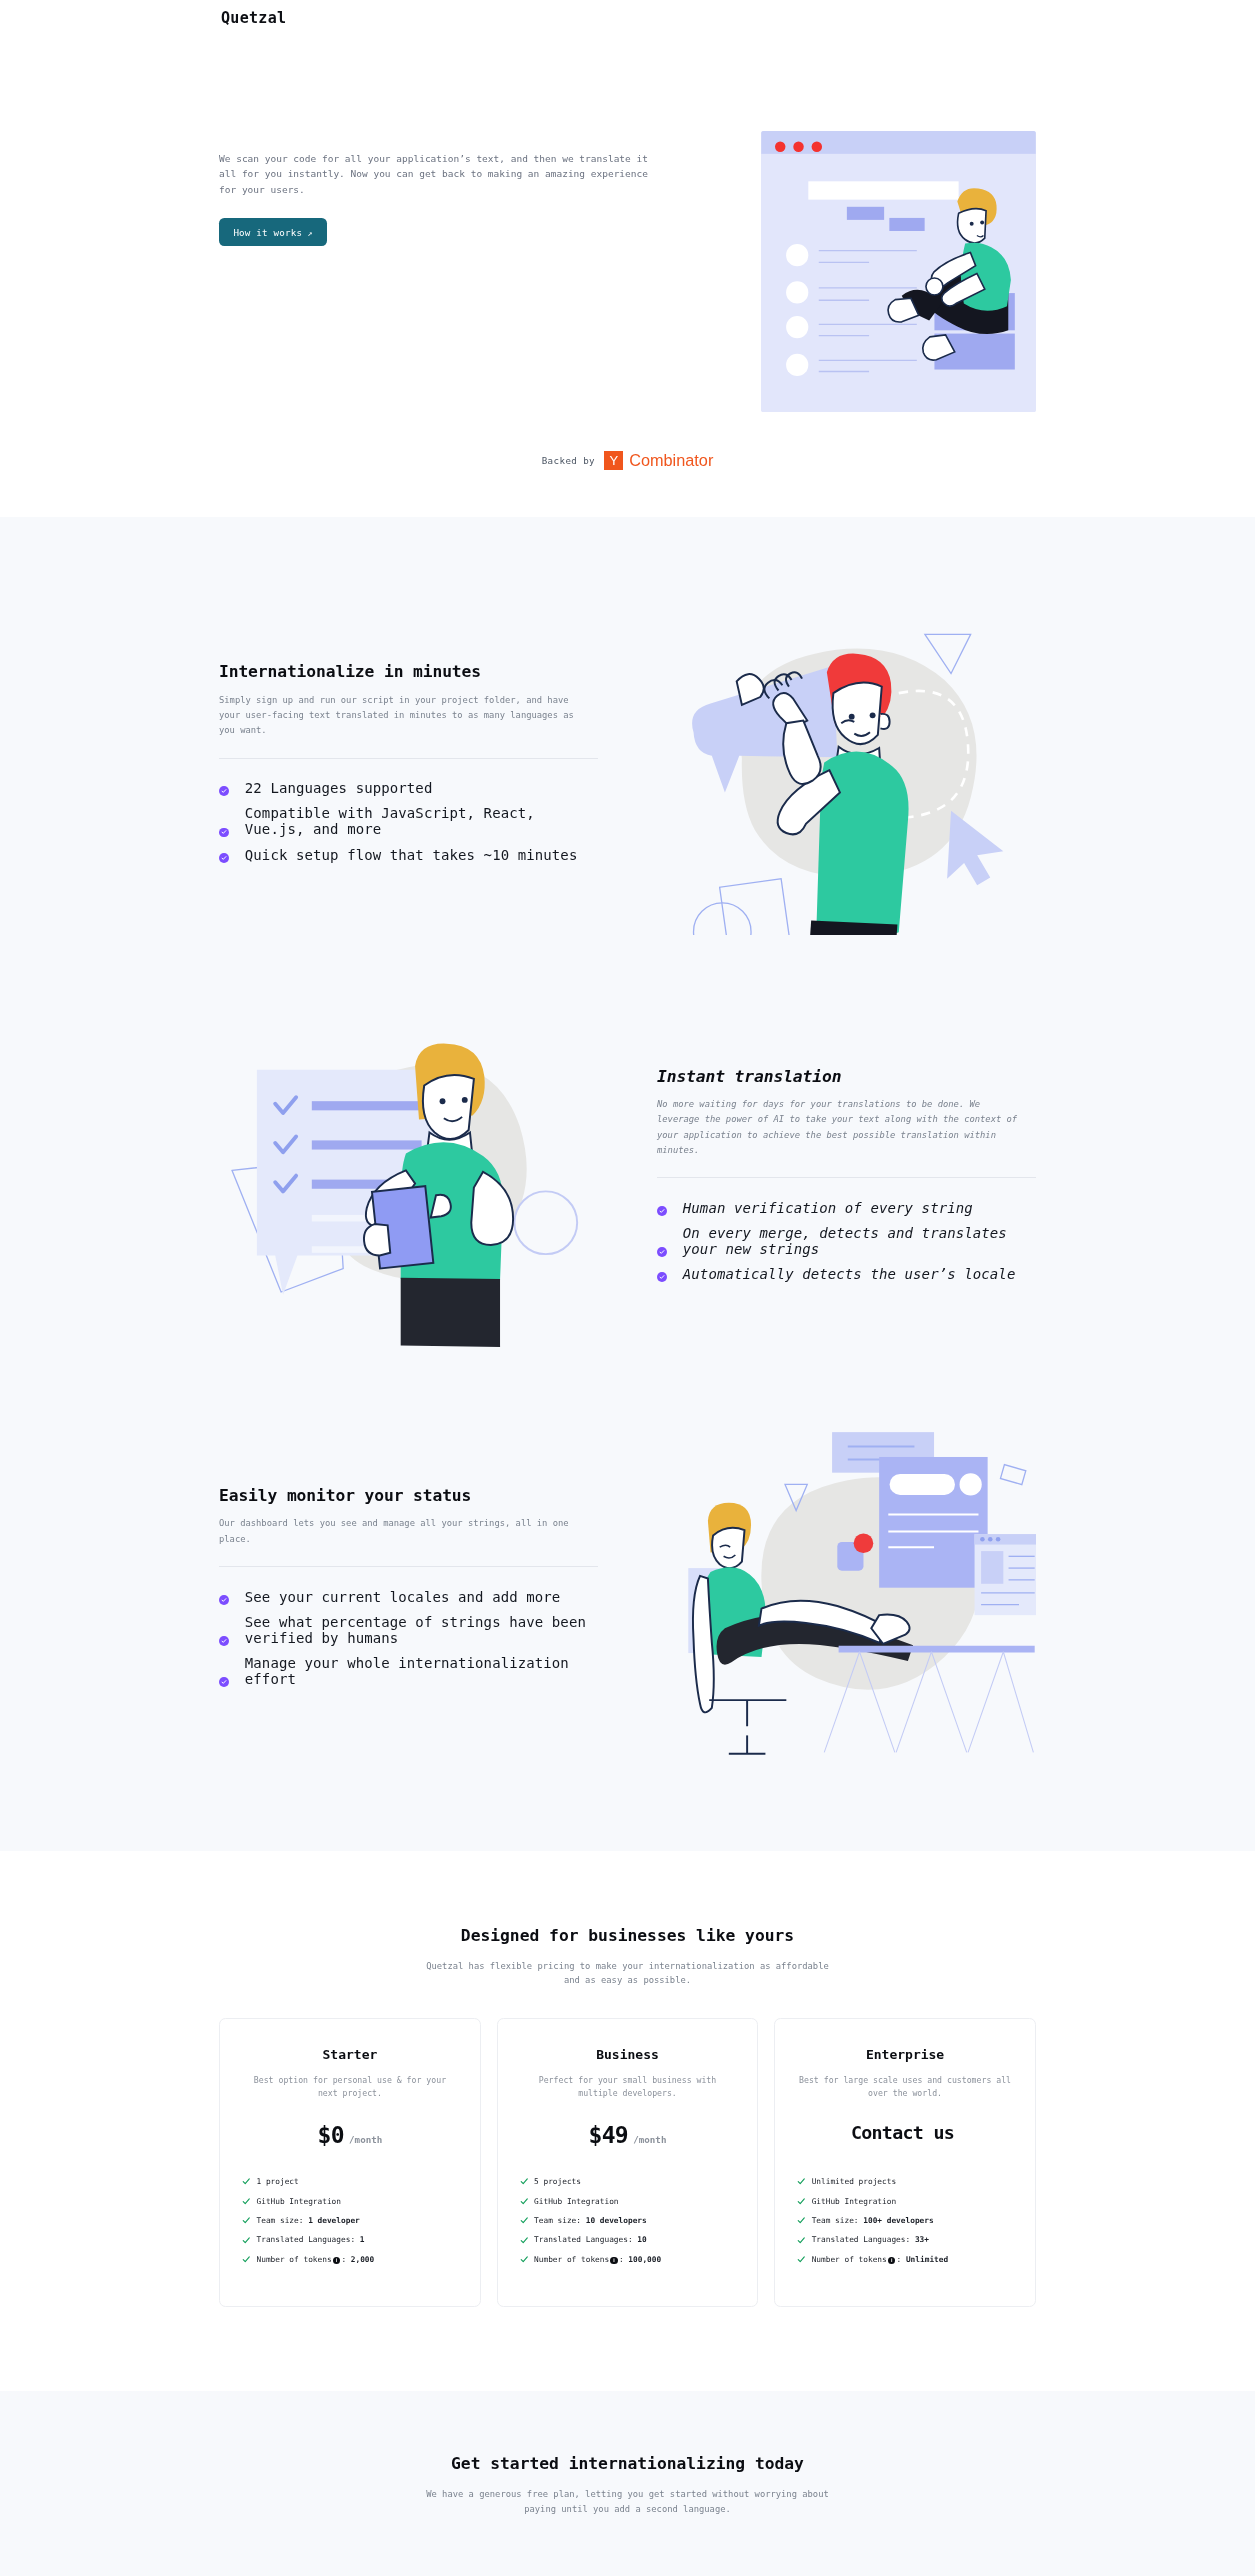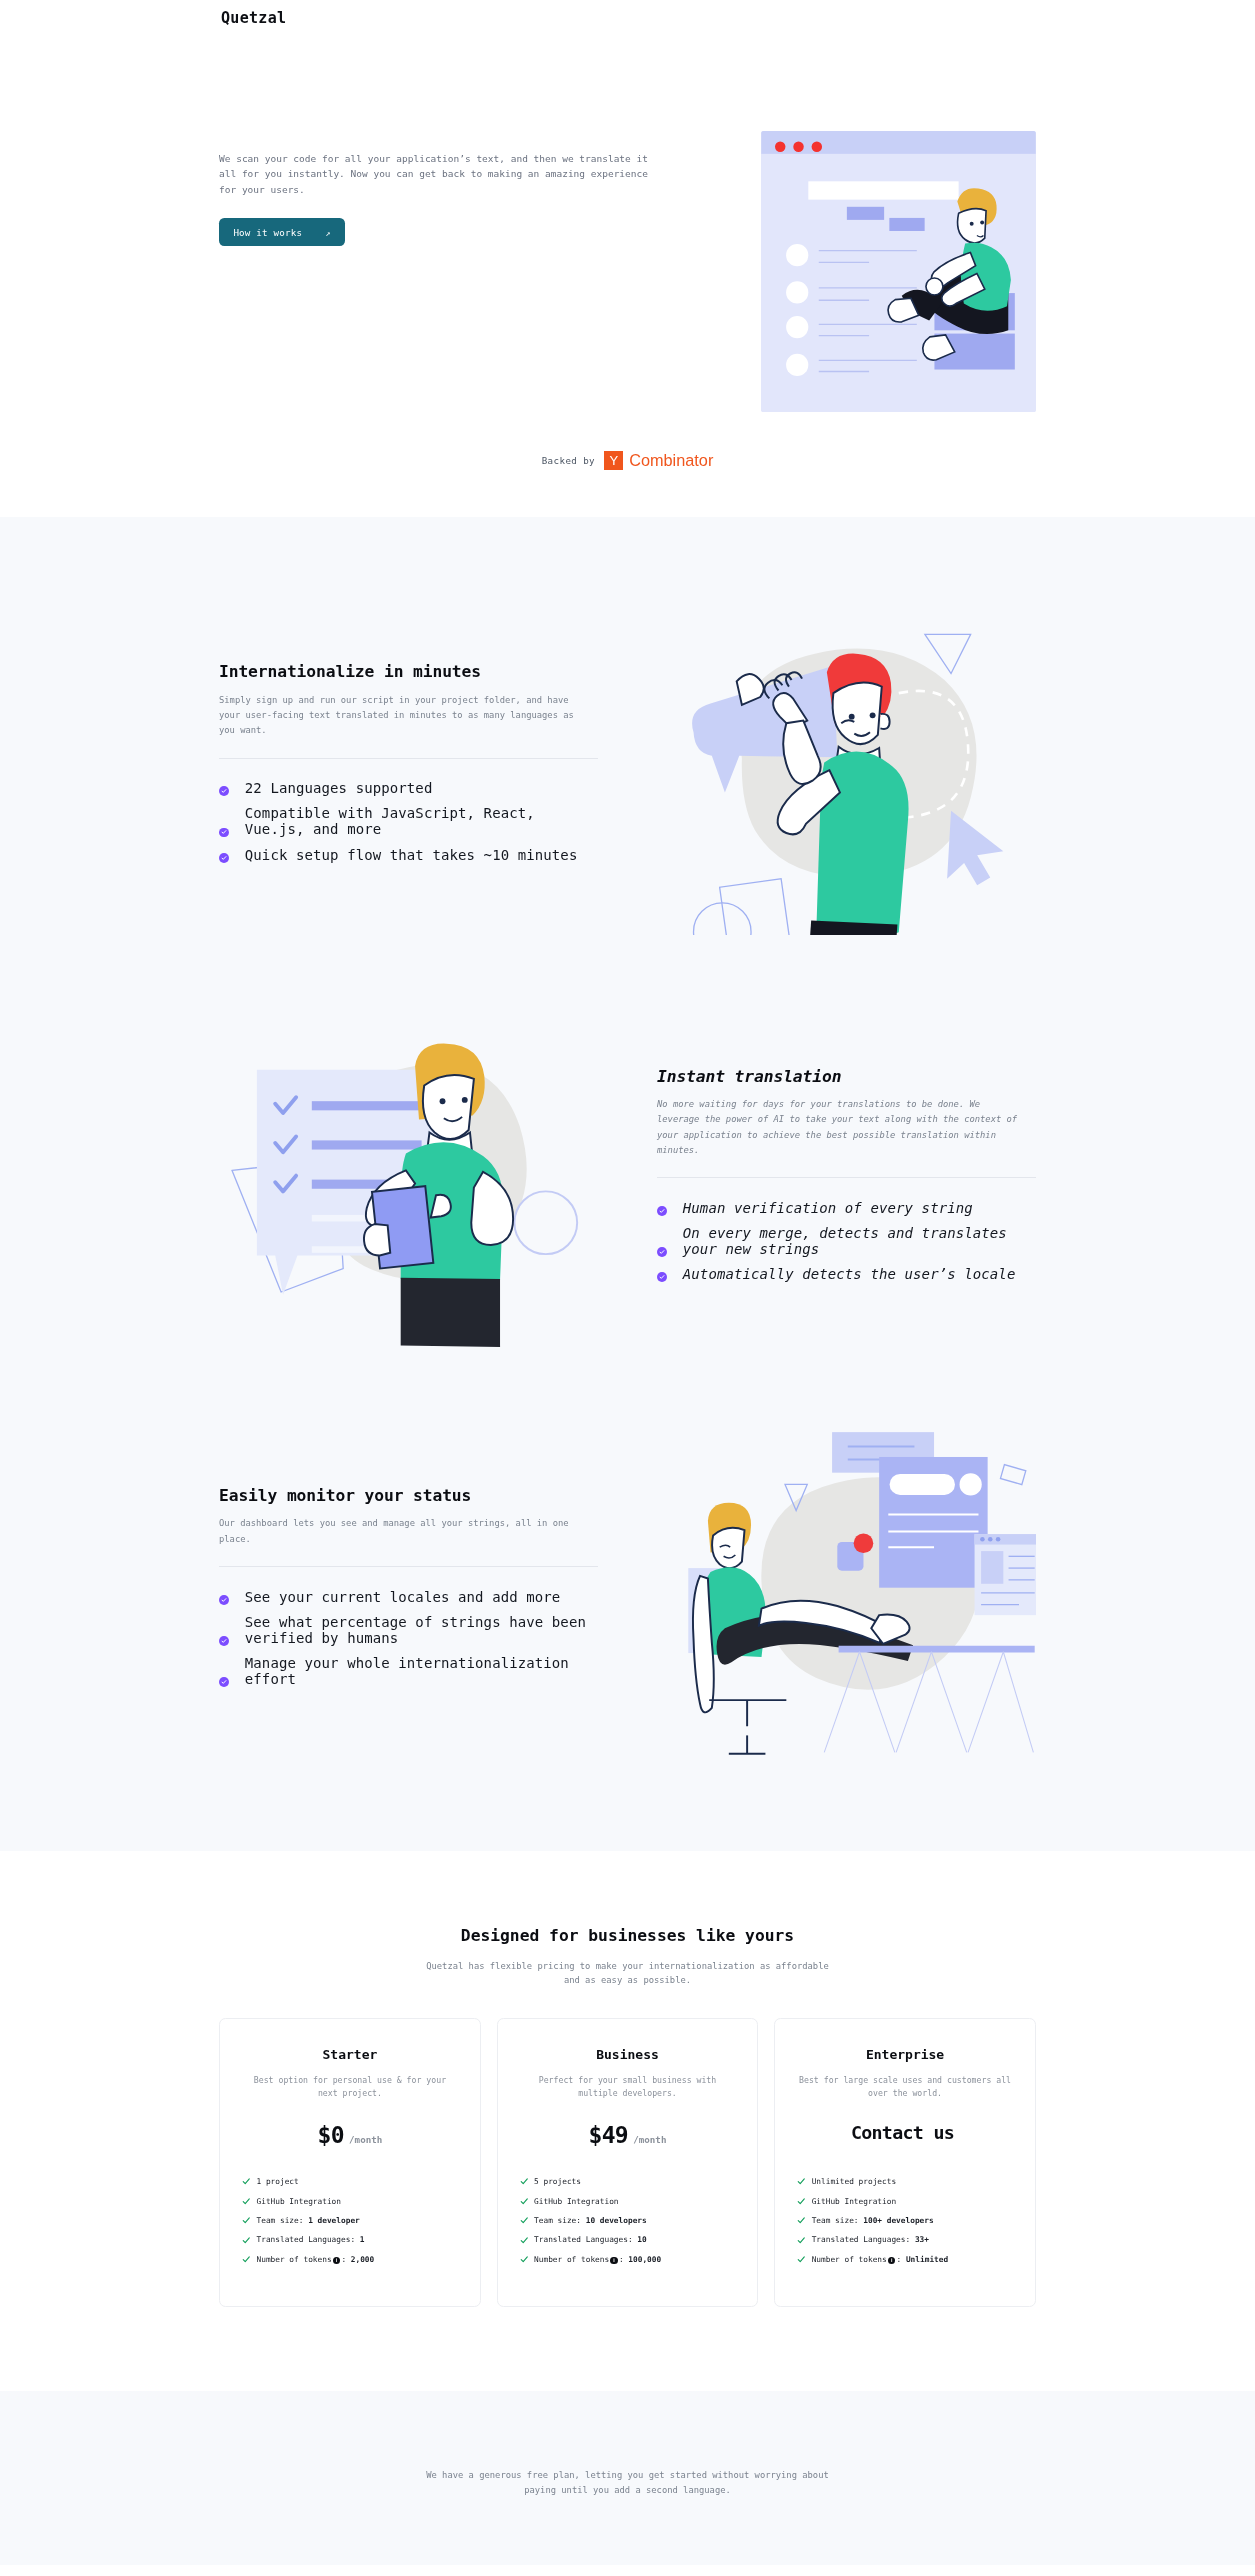--- a/index.html
+++ b/index.html
@@ -38,21 +38,21 @@
   .hero-sub {
     margin-top: 14.4px;
     font-size: 9.5px;
     line-height: 1.62;
     color: #6b7280;
     max-width: 445px;
   }
   .btn-primary {
     display: inline-flex;
     align-items: flex-end;
-    gap: 23px;
+    gap: 5px;
     margin-top: 21px;
     background: #17687c;
     color: #ffffff;
     border: none;
     border-radius: 5.2px;
     font-family: inherit;
     font-size: 9.2px;
     padding: 8.5px 14.4px;
     cursor: pointer;
     letter-spacing: 0.2px;
@@ -626,17 +626,18 @@
               </span>
             <span><span>Number of tokens</span><span class="info-dot">i</span><span>: </span><b>Unlimited</b></span>
           </li>
         </ul>
       </div>
 
     </div>
   </section>
 
   <section class="cta">
+    <h2 class="cta-title">Get started internationalizing today</h2>
     <p class="cta-sub">We have a generous free plan, letting you get started without worrying about paying until you add a second language.</p>
   </section>
 
 </div>
 
 
 </body></html>

